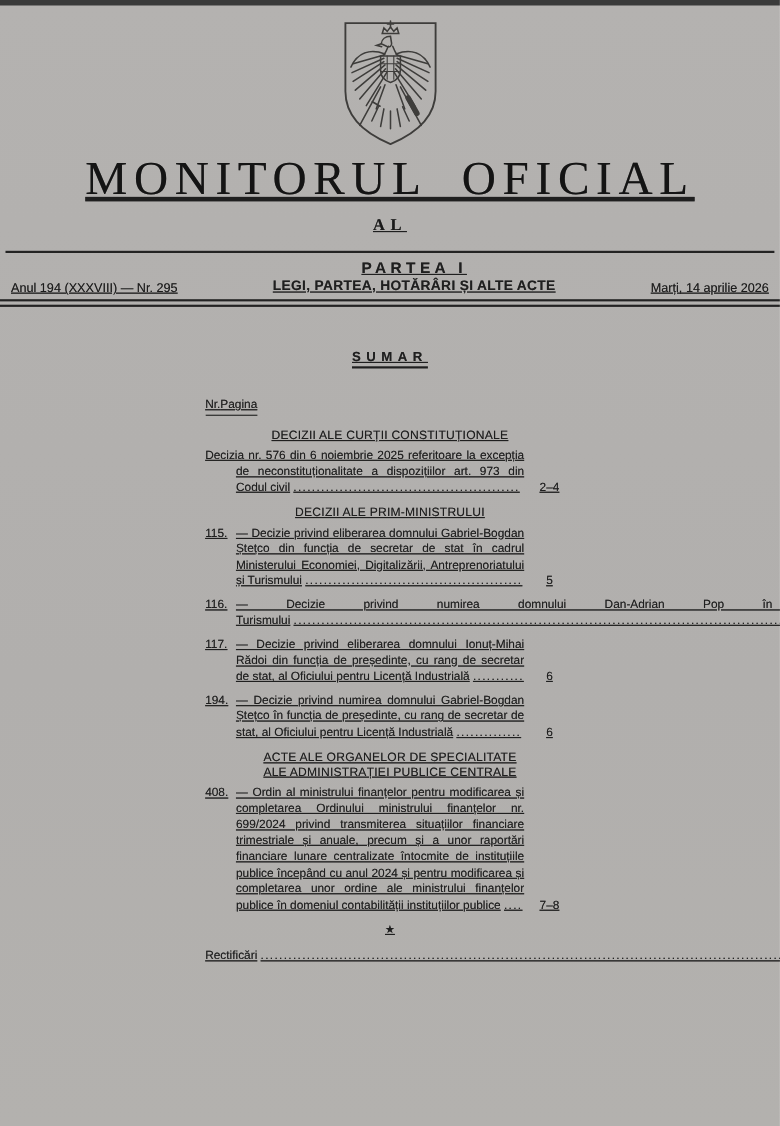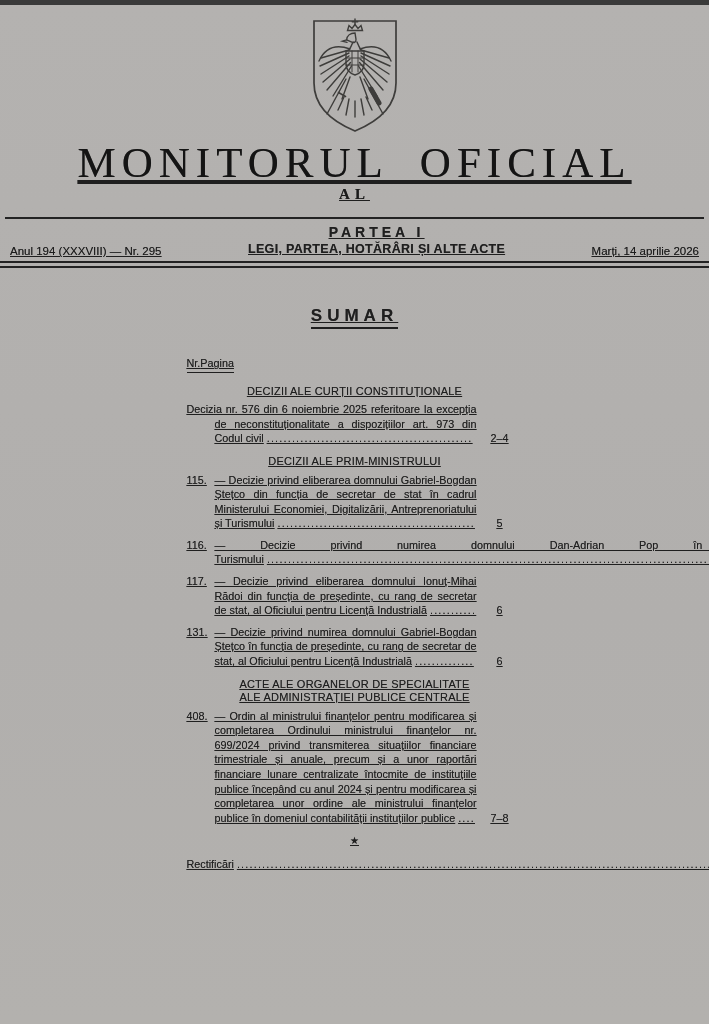--- a/index.html
+++ b/index.html
@@ -19,41 +19,41 @@
   .masthead { text-align: center; }
   .coa { display: block; margin: 12px auto 6px auto; }
   .m-title {
     font-family: "Liberation Serif", "DejaVu Serif", serif;
     font-size: 43px; letter-spacing: 6px; word-spacing: 16px;
     color: #141414; white-space: nowrap; line-height: 1.0; margin-top: 6px;
   }
   .m-al {
     font-family: "Liberation Serif", "DejaVu Serif", serif;
     font-size: 15px; font-weight: bold; letter-spacing: 5px;
-    color: #1a1a1a; margin-top: 2px;
+    color: #1a1a1a; margin-top: 13px;
   }
   .m-ro {
     font-family: "Liberation Serif", "DejaVu Serif", serif;
     font-size: 30px; letter-spacing: 8px; color: #141414; margin-top: 10px;
   }
 
   
   .rule-thin { border-top: 2px solid #232323; margin: 14px 5px 0 5px; }
   .header-bar {
     display: flex; align-items: flex-end; padding: 5px 10px 4px 10px;
   }
   .hb-left, .hb-right { flex: 0 0 auto; font-size: 11.5px; color: #1c1c1c; }
   .hb-center { flex: 1 1 auto; text-align: center; line-height: 1.25; }
   .hb-part1 { font-size: 14px; font-weight: bold; letter-spacing: 4px; }
   .hb-part2 { font-size: 12.5px; font-weight: bold; letter-spacing: .3px; }
   .rule-double { height: 3px; border-top: 2px solid #232323; border-bottom: 2px solid #232323; }
 
   
   .sumar-title {
-    text-align: center; margin-top: 38px; font-size: 17px; font-weight: bold;
+    text-align: center; margin-top: 38px; font-size: 12px; font-weight: bold;
   }
   .sumar-title span { letter-spacing: 5px; border-bottom: 2px solid #1f1f1f; padding-bottom: 2px; }
 
   .toc { width: 336px; margin: 30px auto 0 auto; font-size: 10.8px; line-height: 14.6px; }
   .toc-cols { display: flex; justify-content: flex-start; margin-bottom: 12px; }
   .toc-cols span { border-bottom: 1.4px solid #1f1f1f; padding-bottom: 1px; }
 
   .toc-heading { text-align: center; font-size: 11px; letter-spacing: .2px; margin: 9px 0 4px 0; }
   .toc-heading div { line-height: 13.5px; }
 
@@ -149,21 +149,21 @@
       <span class="toc-num">116.</span>
       <span class="toc-text"><span>— Decizie privind numirea domnului Dan-Adrian Pop în funcția de secretar de stat în cadrul Ministerului Economiei, Digitalizării, Antreprenoriatului și Turismului</span><span class="leaderfill">............................................................................................................................................................................................................................................................................................................</span></span>
 
     </div>
     <div class="toc-row">
       <span class="toc-num">117.</span>
       <span class="toc-text"><span>— Decizie privind eliberarea domnului Ionuț-Mihai Rădoi din funcția de președinte, cu rang de secretar de stat, al Oficiului pentru Licență Industrială</span><span class="leaderfill">...........</span></span>
       <span class="toc-page">6</span>
     </div>
     <div class="toc-row">
-      <span class="toc-num">131.</span>
+      <span class="toc-num">194.</span>
       <span class="toc-text"><span>— Decizie privind numirea domnului Gabriel-Bogdan Ștețco în funcția de președinte, cu rang de secretar de stat, al Oficiului pentru Licență Industrială</span><span class="leaderfill">..............</span></span>
       <span class="toc-page">6</span>
     </div>
 
     <div class="toc-heading">
       <div>ACTE ALE ORGANELOR DE SPECIALITATE</div>
       <div>ALE ADMINISTRAȚIEI PUBLICE CENTRALE</div>
     </div>
     <div class="toc-row">
       <span class="toc-num">408.</span>

